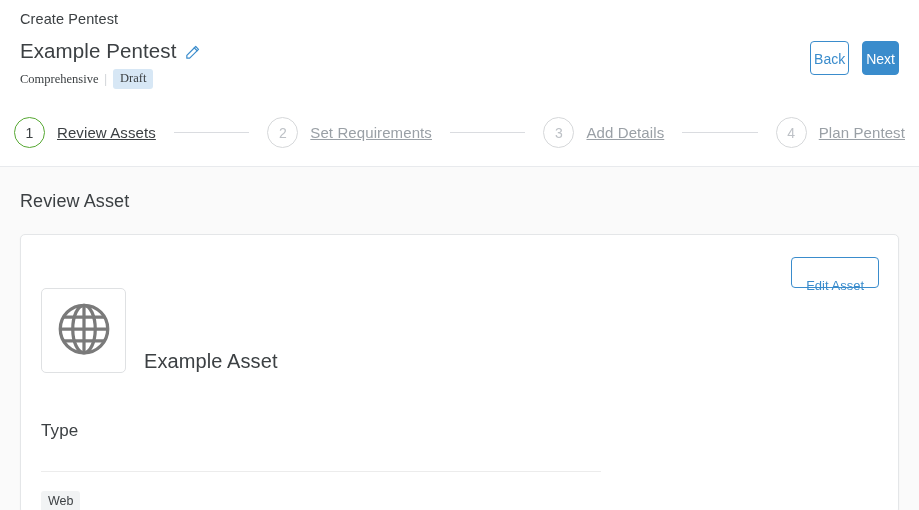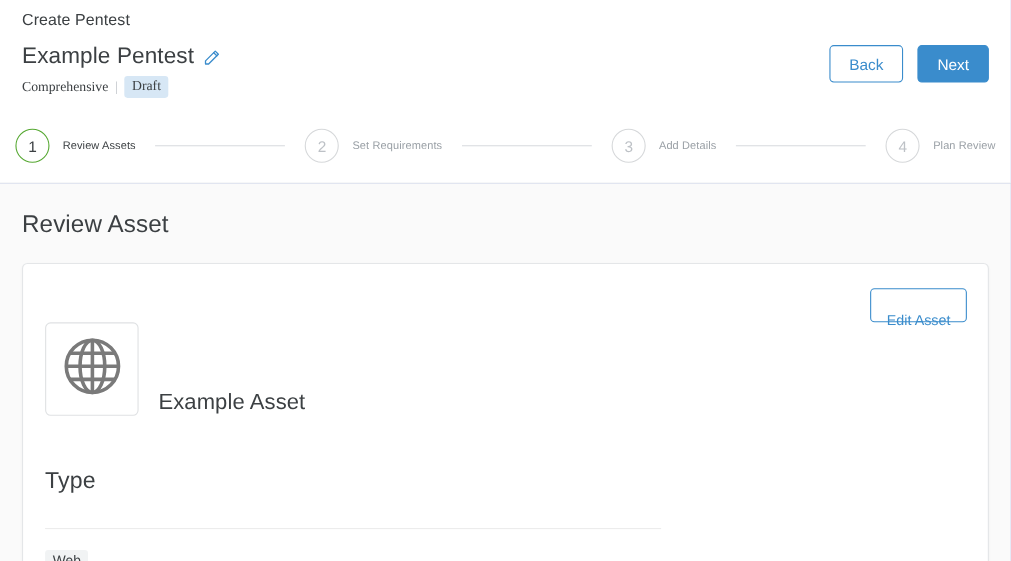--- a/index.html
+++ b/index.html
@@ -85,21 +85,21 @@
     position: absolute;
     right: 20px;
     top: 41px;
     display: flex;
     gap: 13px;
   }
   .btn {
     font-family: "Liberation Sans", sans-serif;
     font-size: 14px;
     border-radius: 4px;
-    padding: 0 17px;
+    padding: 0 3px;
     height: 34px;
     line-height: 34px;
     cursor: pointer;
     box-sizing: border-box;
     text-align: center;
     white-space: nowrap;
   }
   .btn-outline {
     background: #ffffff;
     border: 1px solid #3a8ccc;
@@ -137,45 +137,46 @@
     align-items: center;
     justify-content: center;
     box-sizing: border-box;
     background: #ffffff;
   }
   .step.active .step-circle {
     border-color: #56a832;
     color: #3c4043;
   }
   .step-label {
-    font-size: 10px;
+    font-size: 15px;
     color: #9aa0a6;
     letter-spacing: 0.1px;
     white-space: nowrap;
+    text-decoration: underline;
   }
   .step.active .step-label {
     color: #3c4043;
   }
   .connector {
     flex: 1 1 auto;
     height: 1px;
     background: #dadce0;
     margin: 0 18px;
     min-width: 20px;
   }
 
   
   .section {
     background: #fafafa;
     height: 343px;
     box-sizing: border-box;
     padding: 0 20px;
   }
   .section-title {
-    font-size: 22px;
+    font-size: 18px;
     color: #3c4043;
     padding-top: 24px;
     letter-spacing: 0.1px;
   }
   .card {
     margin-top: 22px;
     background: #ffffff;
     border: 1px solid #e4e6e8;
     border-radius: 5px;
     height: 280px;
@@ -222,21 +223,21 @@
   }
   .asset-name {
     font-size: 20px;
     color: #3c4043;
     letter-spacing: 0.1px;
   }
   .field-block {
     padding: 48px 0 0 20px;
   }
   .field-label {
-    font-size: 21px;
+    font-size: 17px;
     color: #3c4043;
     letter-spacing: 0.1px;
   }
   .field-divider {
     width: 560px;
     height: 1px;
     background: #ececec;
     margin-top: 30px;
   }
   .chip-row {
@@ -304,21 +305,21 @@
 
       <div class="step">
         <span class="step-circle">3</span>
         <span class="step-label">Add Details</span>
       </div>
 
       <div class="connector"></div>
 
       <div class="step">
         <span class="step-circle">4</span>
-        <span class="step-label">Plan Review</span>
+        <span class="step-label">Plan Pentest</span>
       </div>
 
     </div>
   </div>
 
   <div class="section">
 
     <div class="section-title">Review Asset</div>
 
     <div class="card">

